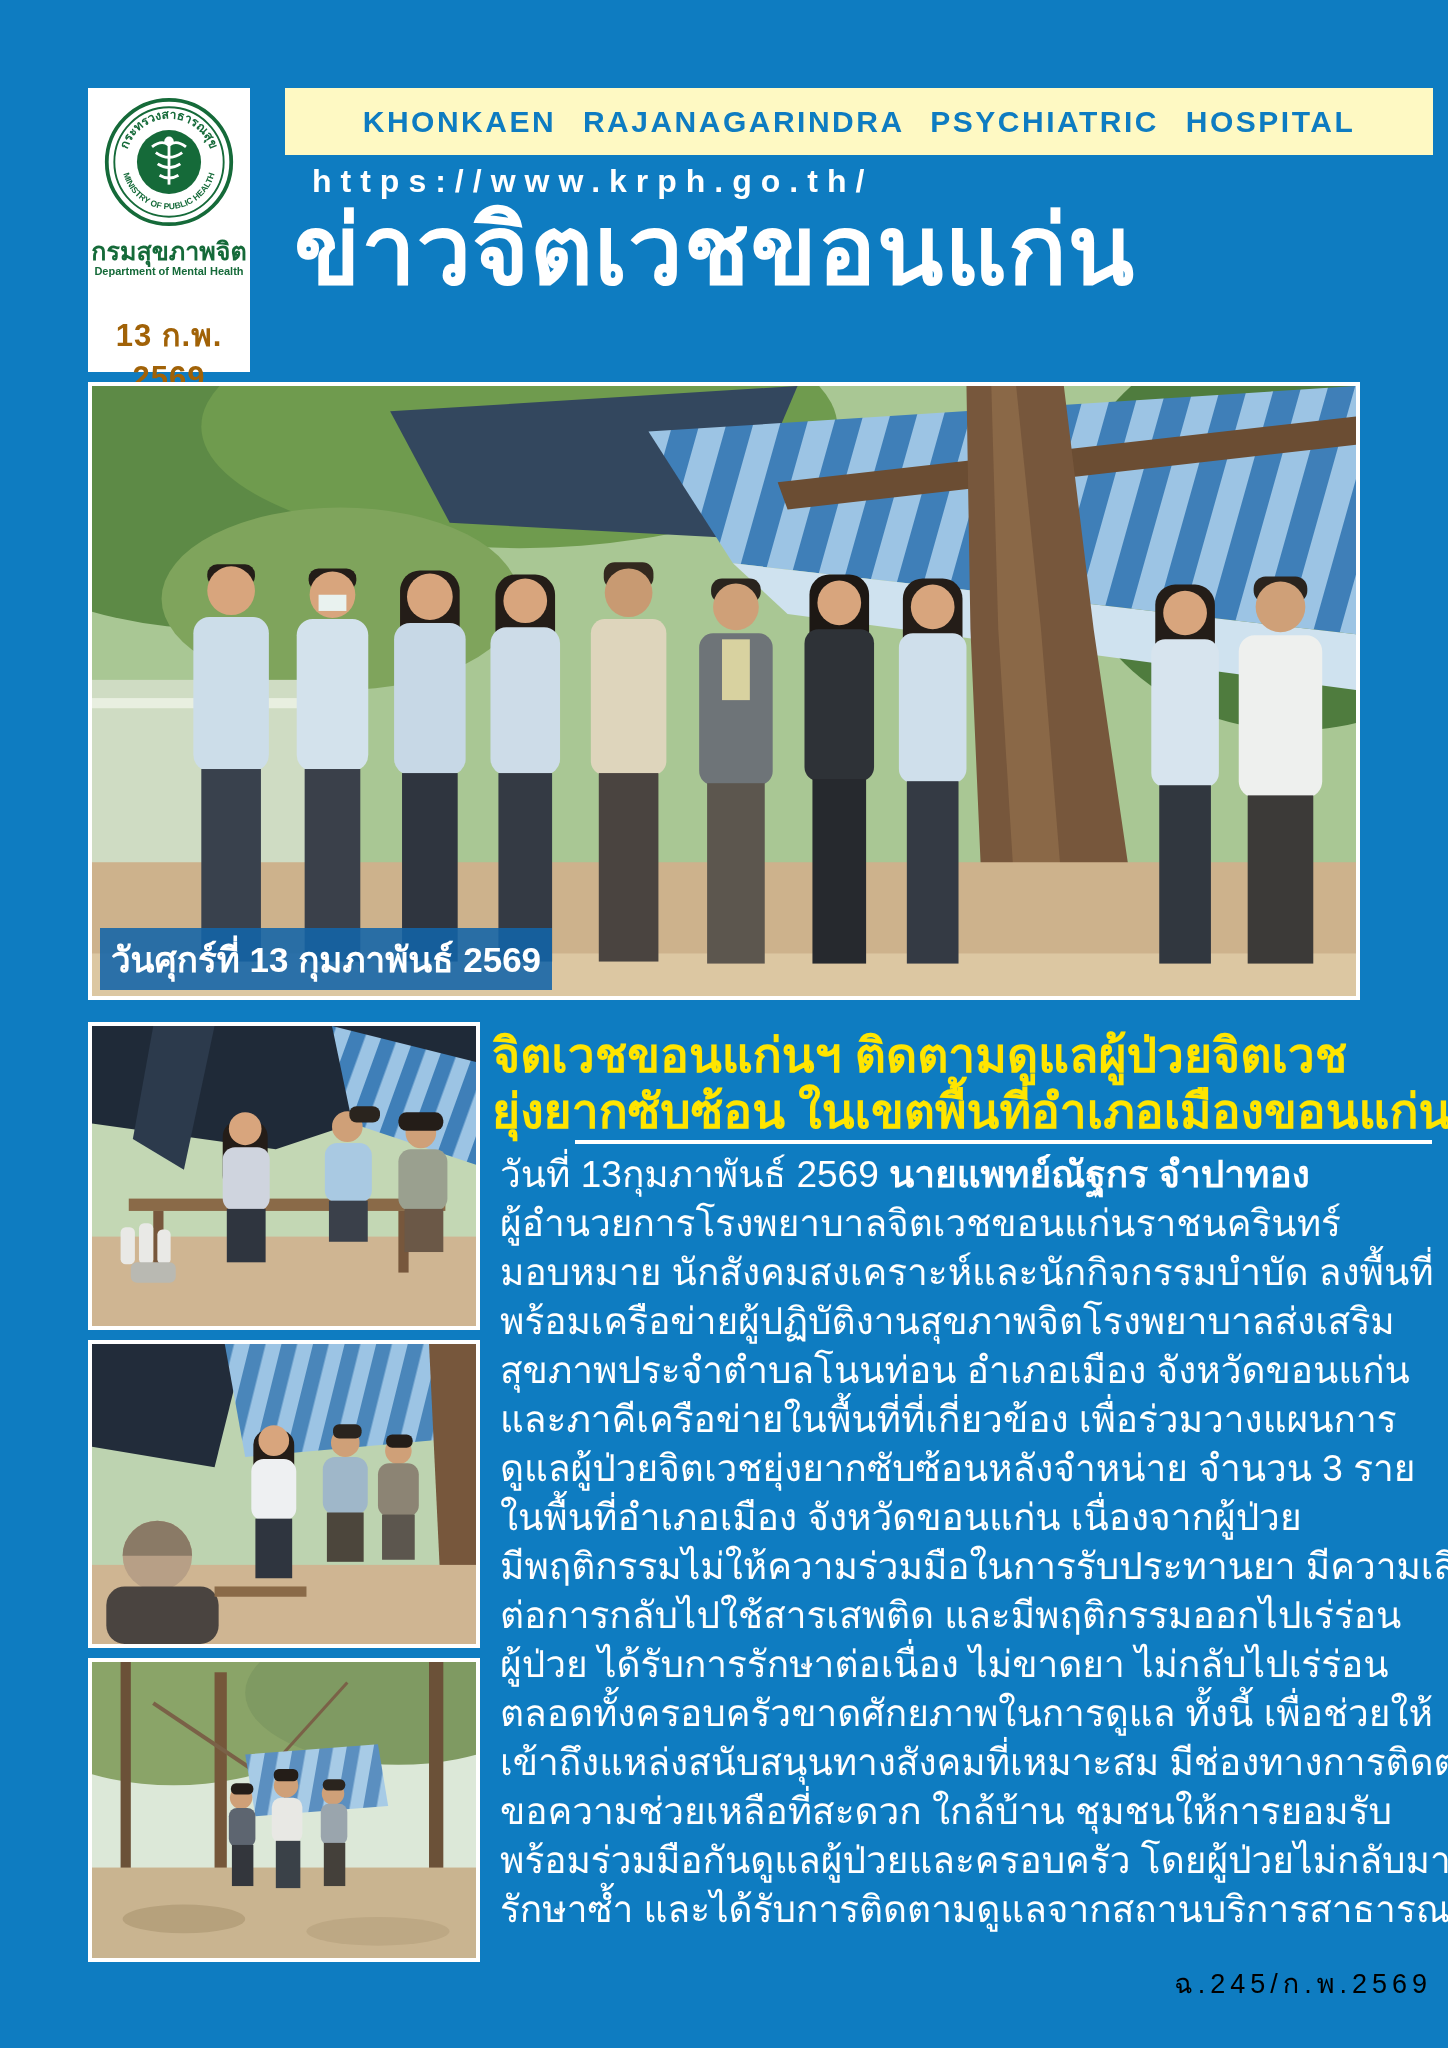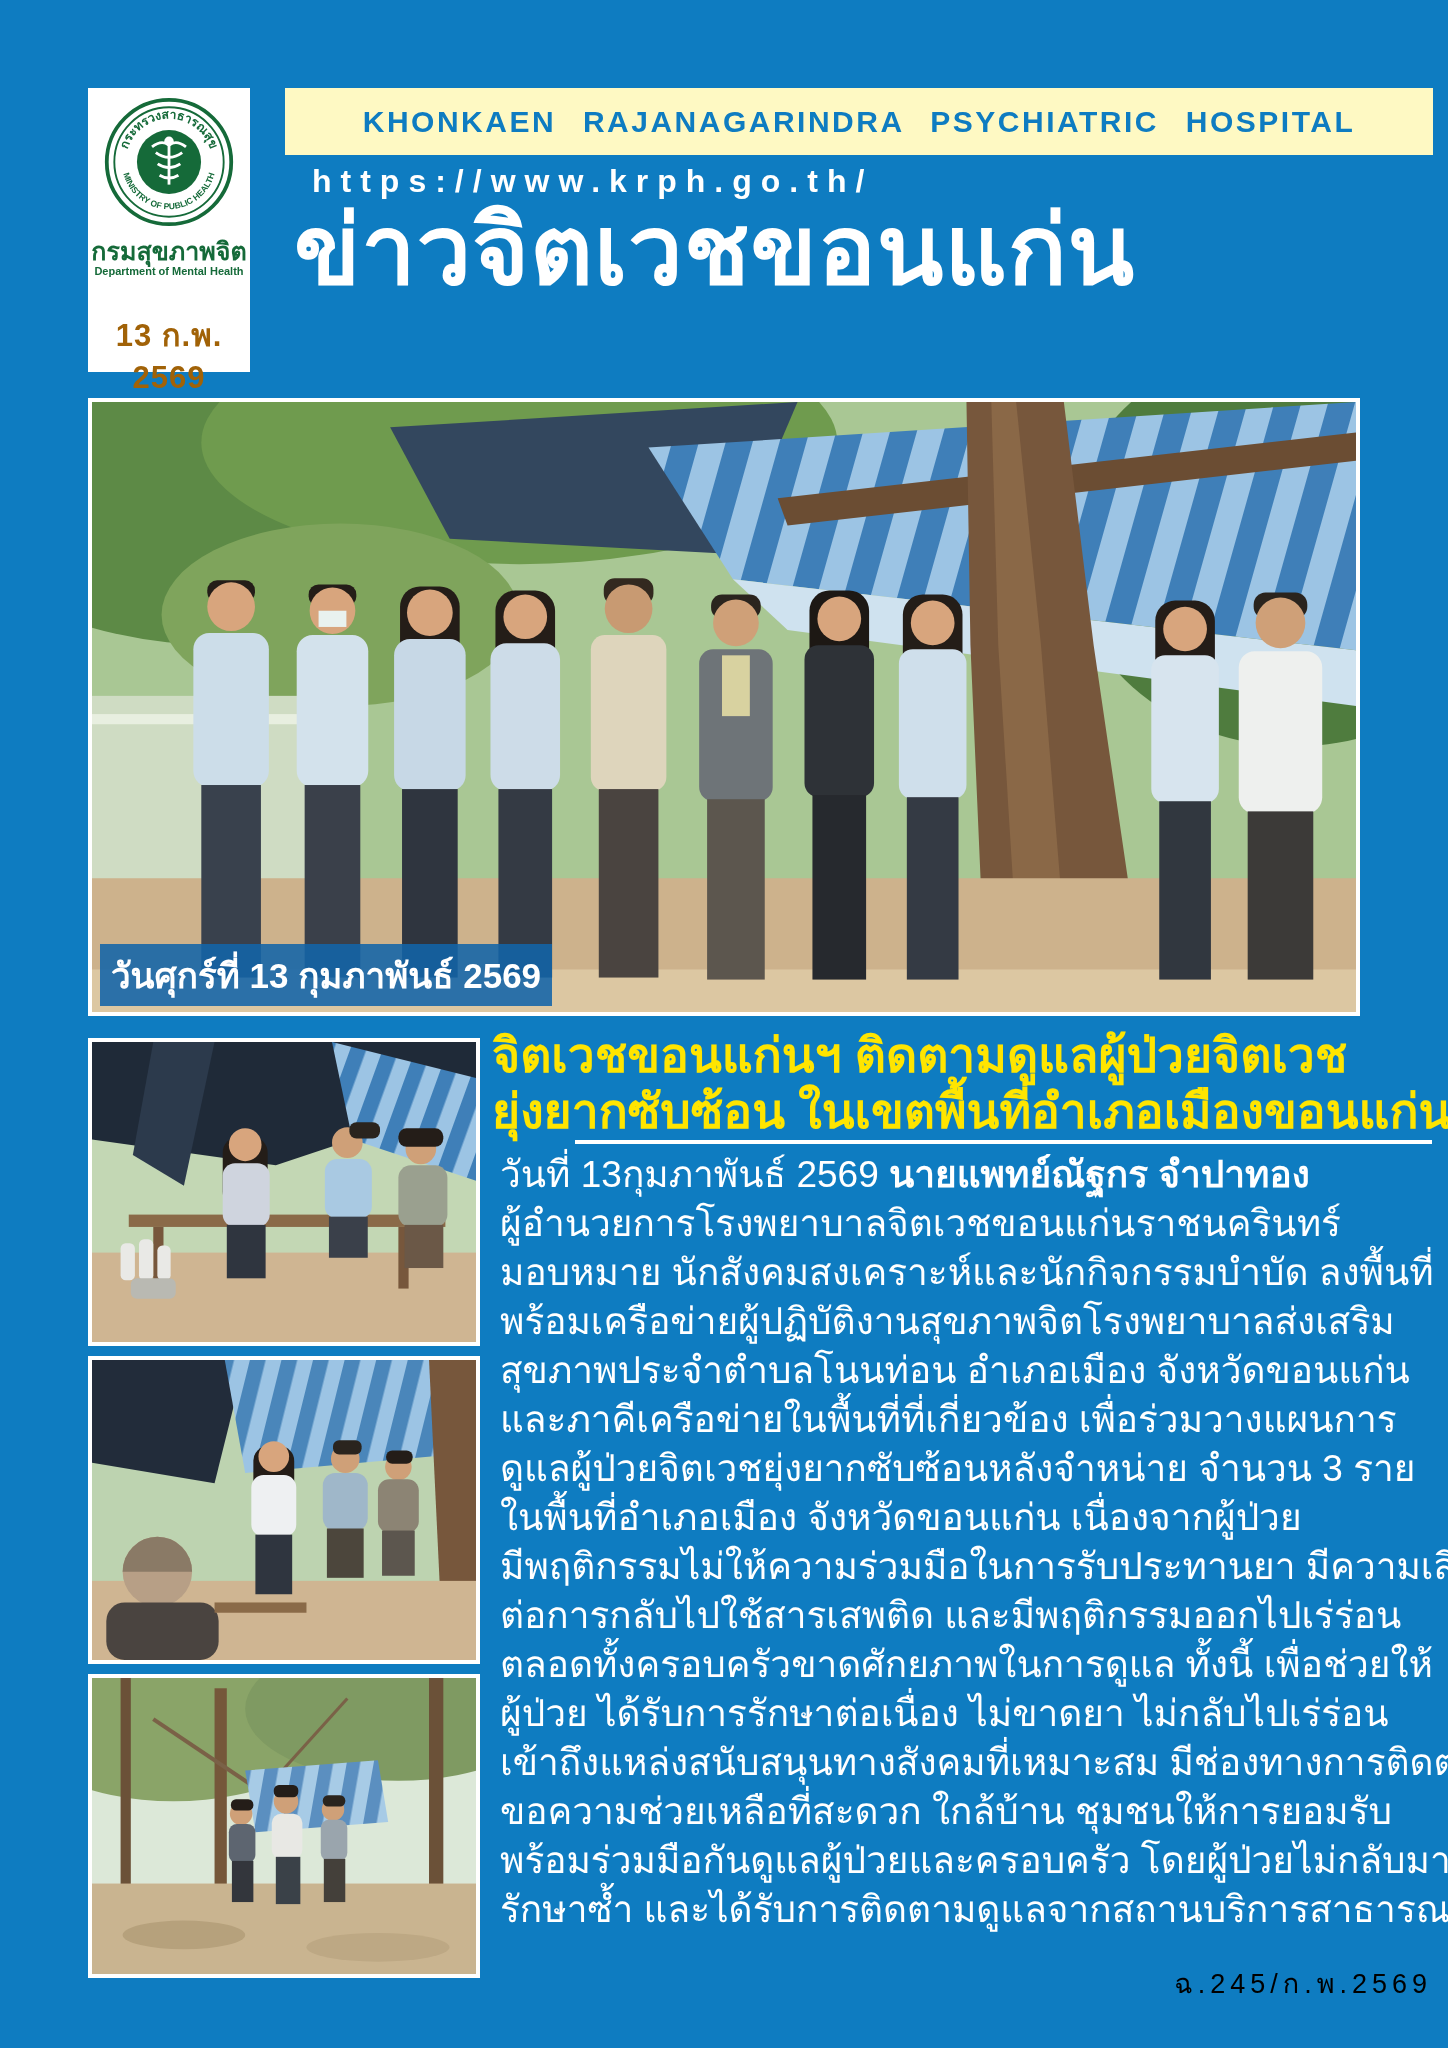--- a/index.html
+++ b/index.html
@@ -17,21 +17,21 @@
   .dept-en{color:#156a39;font-weight:bold;font-size:11px;line-height:14px;}
   .issue-date{margin-top:32px;color:#a16207;font-weight:bold;font-size:31px;letter-spacing:1px;}
 
   .org-bar{left:285px;top:88px;width:1148px;height:67px;background:#fef9c3;
     display:flex;align-items:center;justify-content:center;}
   .org-bar span{color:#0e7cc1;font-weight:bold;font-size:30px;letter-spacing:2.5px;word-spacing:16px;white-space:nowrap;}
   .site-url{left:312px;top:163px;color:#ffffff;font-weight:bold;font-size:32px;letter-spacing:9px;white-space:nowrap;}
   .main-title{left:294px;top:196px;width:1146px;color:#ffffff;font-weight:800;font-size:97px;line-height:110px;white-space:nowrap;letter-spacing:1px;}
 
   
-  .photo-frame{background:#ffffff;padding:4px;box-sizing:border-box;margin-top:16px;}
+  .photo-frame{background:#ffffff;padding:4px;box-sizing:border-box;}
   .photo-frame svg{display:block;width:100%;height:100%;}
   .main-photo{left:88px;top:382px;width:1272px;height:618px;}
   .thumb-1{left:88px;top:1022px;width:392px;height:308px;}
   .thumb-2{left:88px;top:1340px;width:392px;height:308px;}
   .thumb-3{left:88px;top:1658px;width:392px;height:304px;}
   .photo-caption{position:absolute;left:12px;top:546px;width:452px;height:62px;
     background:rgba(18,100,168,0.88);color:#ffffff;font-weight:bold;font-size:35px;
     display:flex;align-items:center;justify-content:center;white-space:nowrap;}
 
   
@@ -310,22 +310,22 @@
   <div>
       <div class="line">ผู้อำนวยการโรงพยาบาลจิตเวชขอนแก่นราชนครินทร์</div>
       <div class="line">มอบหมาย นักสังคมสงเคราะห์และนักกิจกรรมบำบัด ลงพื้นที่</div>
       <div class="line">พร้อมเครือข่ายผู้ปฏิบัติงานสุขภาพจิตโรงพยาบาลส่งเสริม</div>
       <div class="line">สุขภาพประจำตำบลโนนท่อน อำเภอเมือง จังหวัดขอนแก่น</div>
       <div class="line">และภาคีเครือข่ายในพื้นที่ที่เกี่ยวข้อง เพื่อร่วมวางแผนการ</div>
       <div class="line">ดูแลผู้ป่วยจิตเวชยุ่งยากซับซ้อนหลังจำหน่าย จำนวน 3 ราย</div>
       <div class="line">ในพื้นที่อำเภอเมือง จังหวัดขอนแก่น เนื่องจากผู้ป่วย</div>
       <div class="line">มีพฤติกรรมไม่ให้ความร่วมมือในการรับประทานยา มีความเสี่ยง</div>
       <div class="line">ต่อการกลับไปใช้สารเสพติด และมีพฤติกรรมออกไปเร่ร่อน</div>
+      <div class="line">ผู้ป่วย ได้รับการรักษาต่อเนื่อง ไม่ขาดยา ไม่กลับไปเร่ร่อน</div>
       <div class="line">ตลอดทั้งครอบครัวขาดศักยภาพในการดูแล ทั้งนี้ เพื่อช่วยให้</div>
-      <div class="line">ผู้ป่วย ได้รับการรักษาต่อเนื่อง ไม่ขาดยา ไม่กลับไปเร่ร่อน</div>
       <div class="line">เข้าถึงแหล่งสนับสนุนทางสังคมที่เหมาะสม มีช่องทางการติดต่อ</div>
       <div class="line">ขอความช่วยเหลือที่สะดวก ใกล้บ้าน ชุมชนให้การยอมรับ</div>
       <div class="line">พร้อมร่วมมือกันดูแลผู้ป่วยและครอบครัว โดยผู้ป่วยไม่กลับมา</div>
       <div class="line">รักษาซ้ำ และได้รับการติดตามดูแลจากสถานบริการสาธารณสุข</div>
     </div>
 </div>
 
 <div class="abs issue-no">ฉ.245/ก.พ.2569</div>
 
 </body></html>

